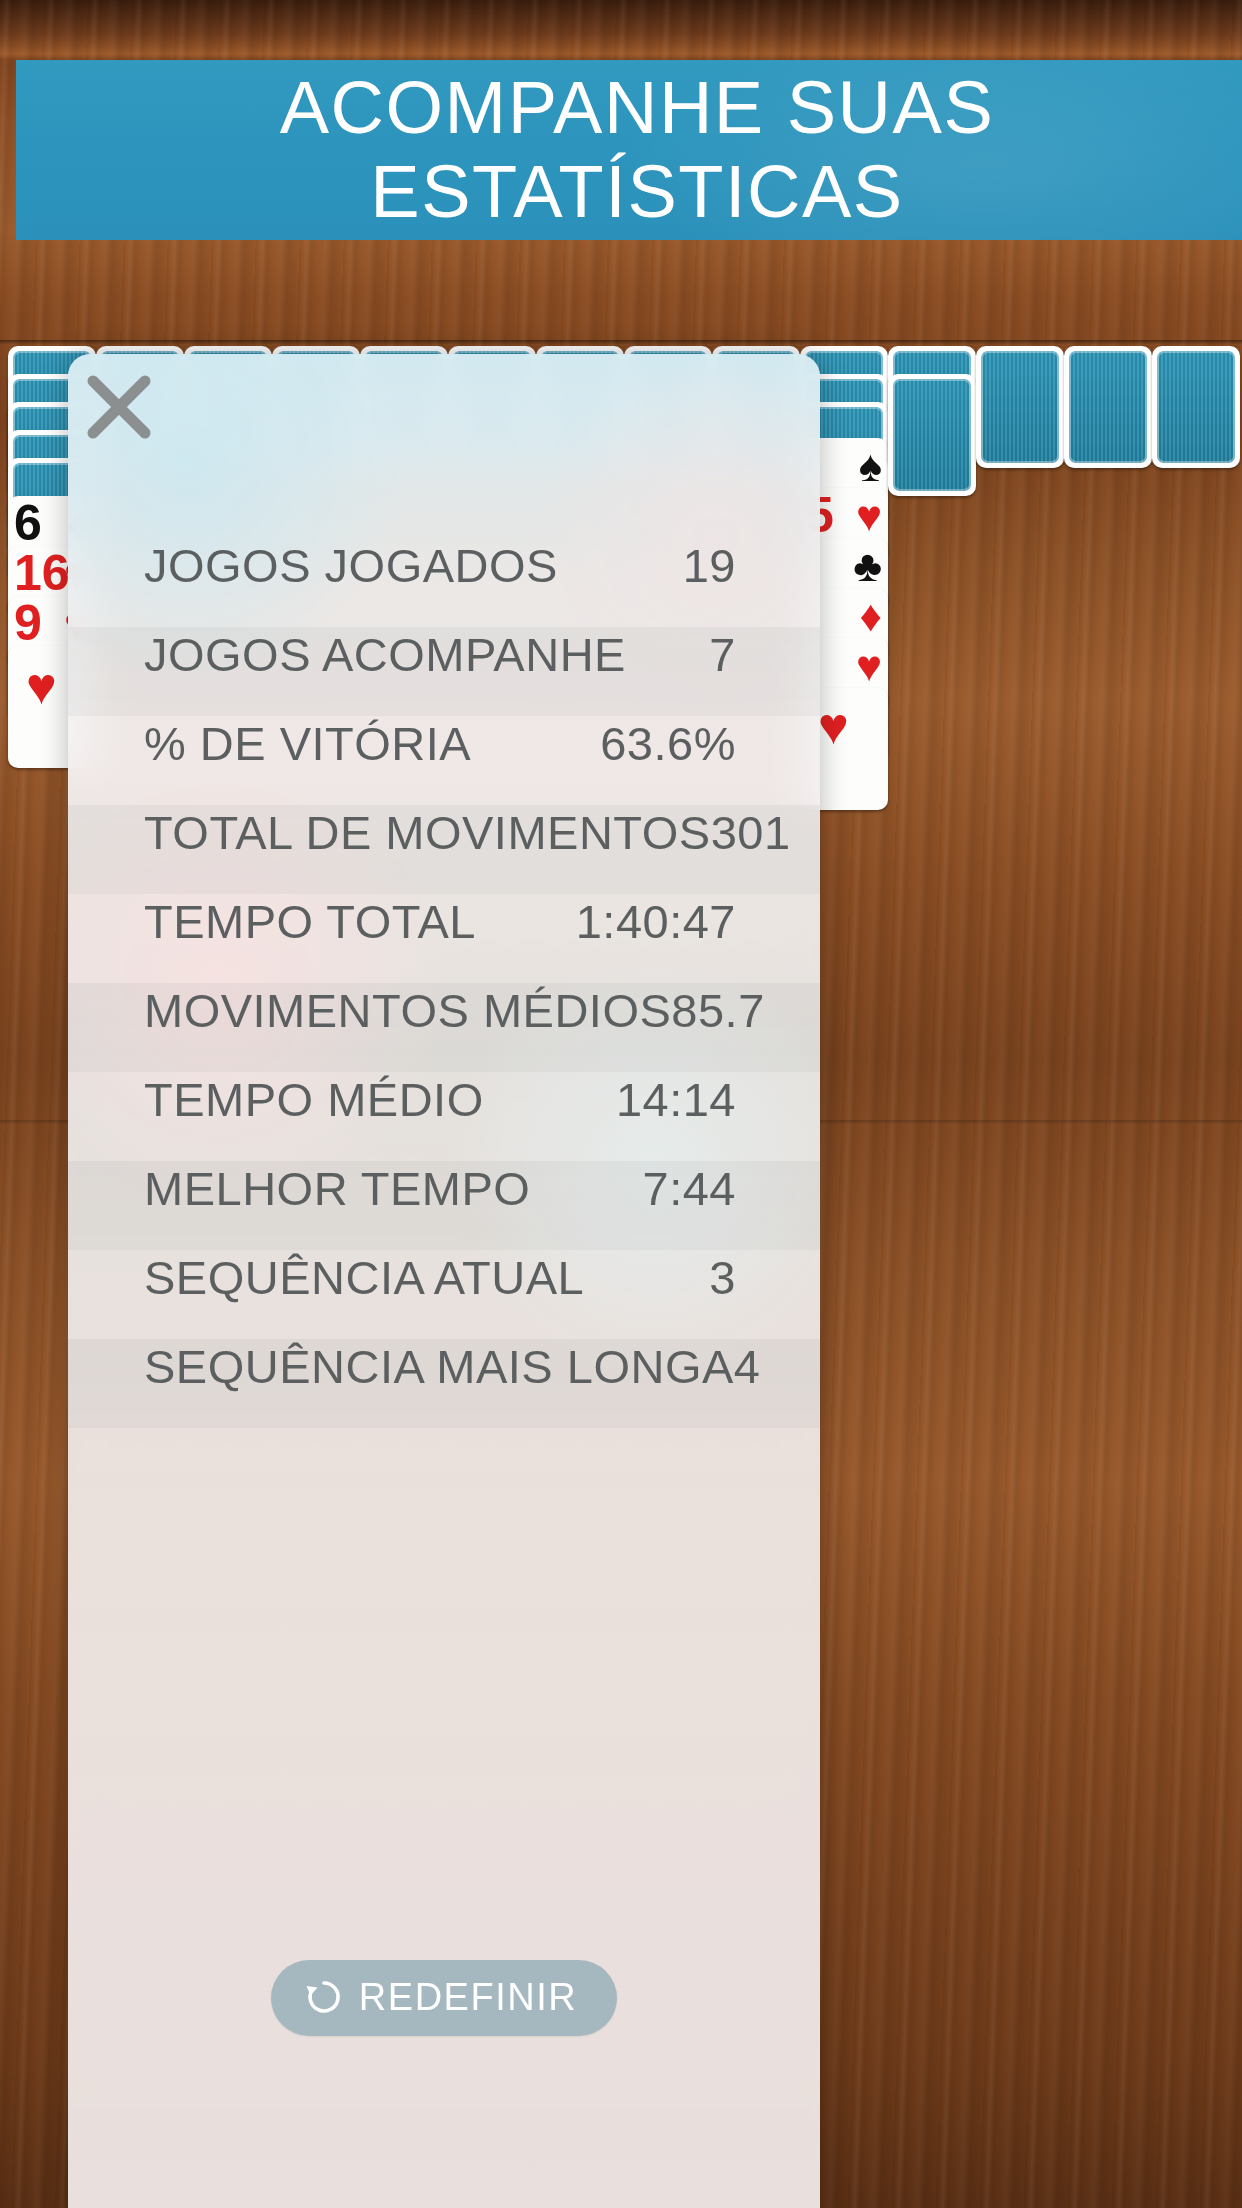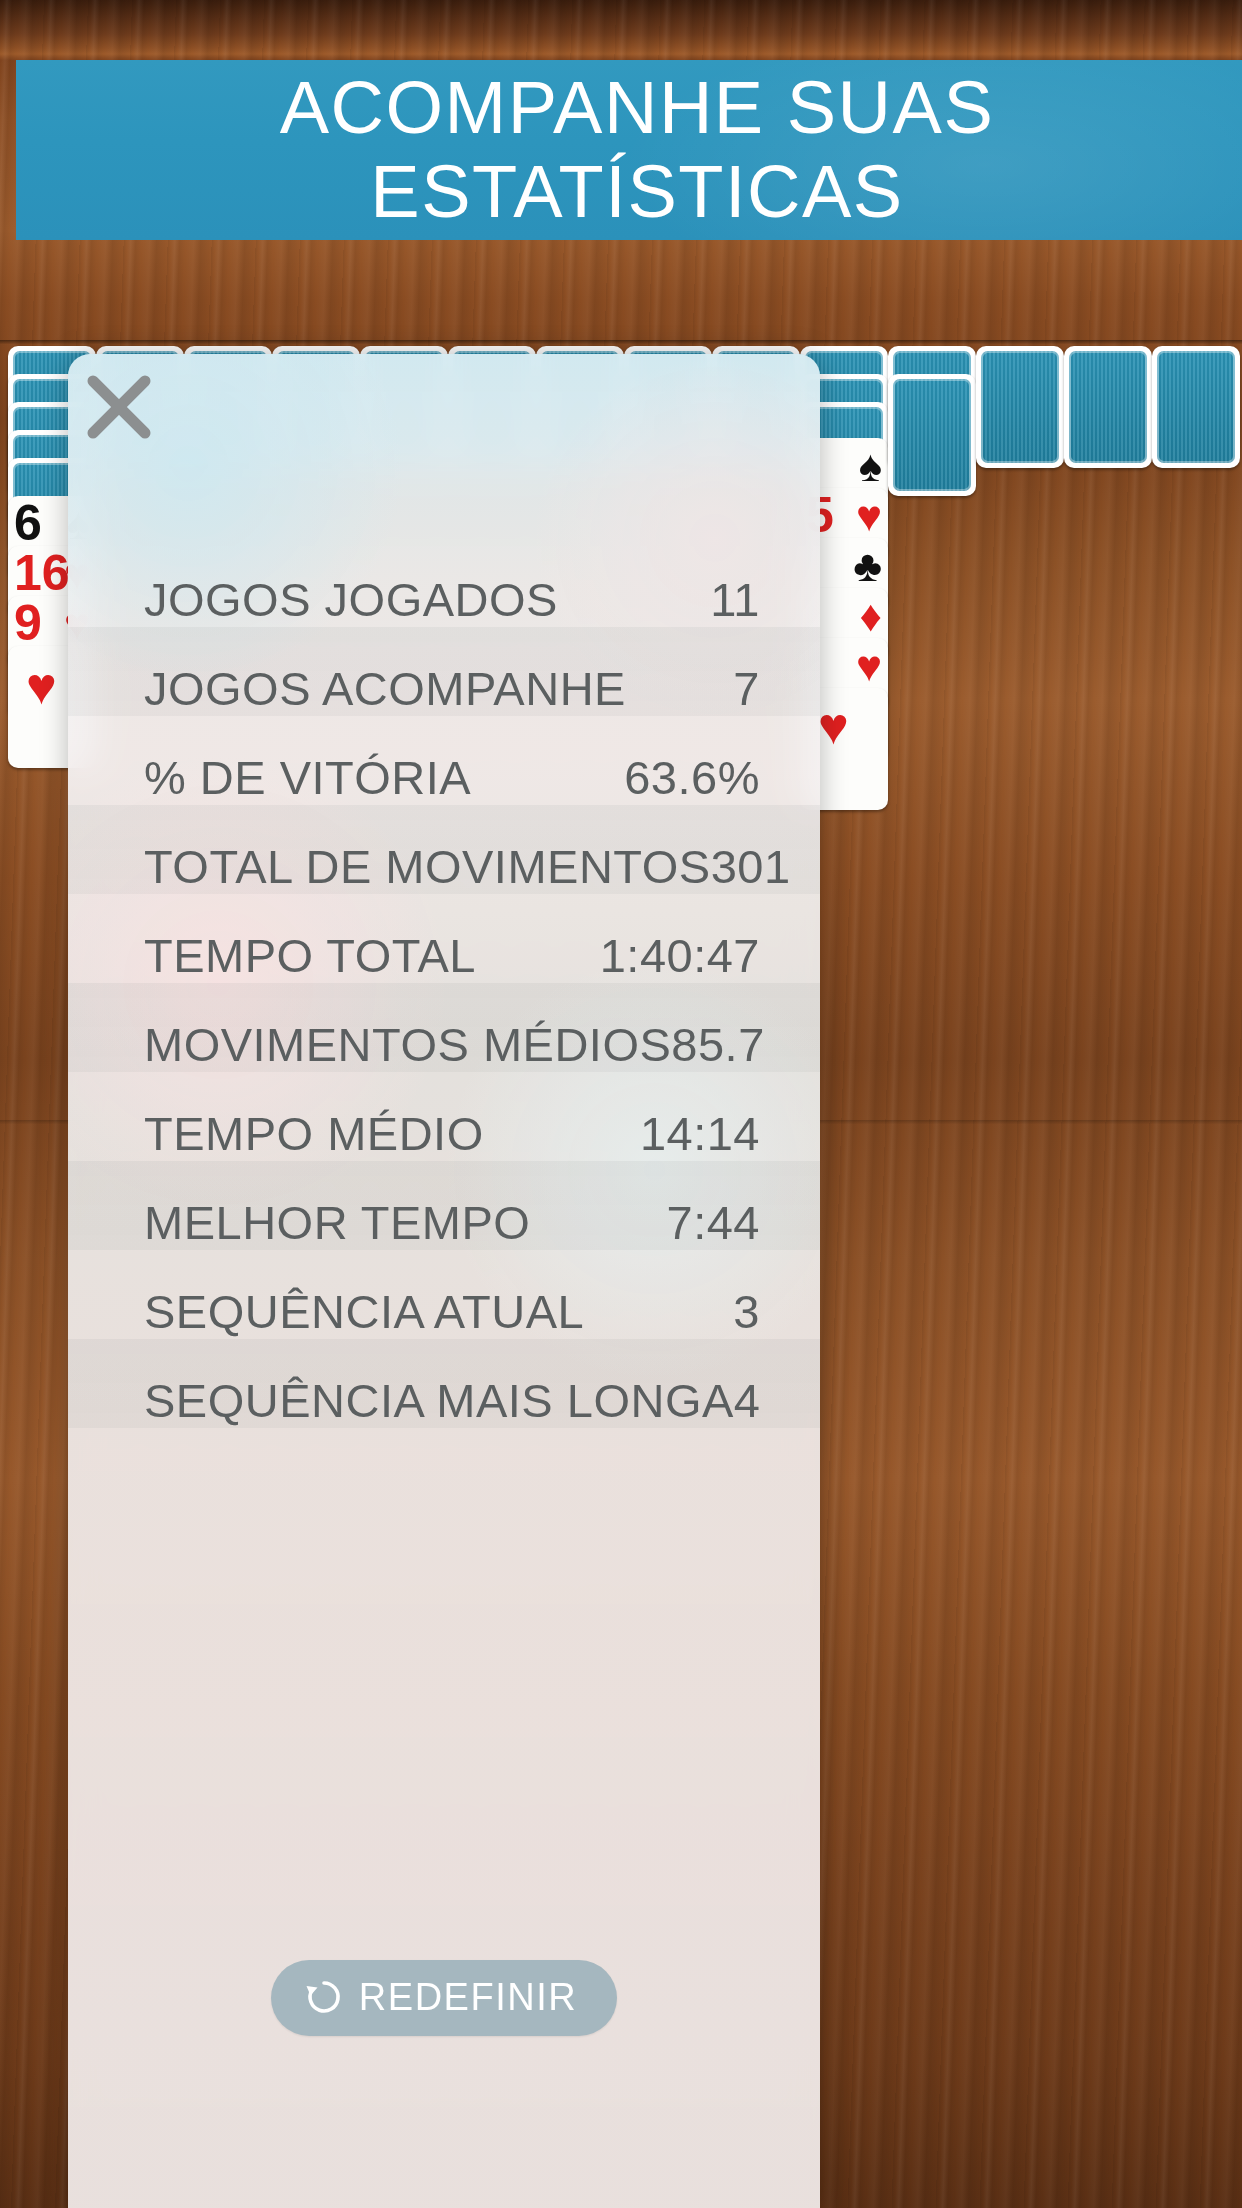--- a/index.html
+++ b/index.html
@@ -171,23 +171,23 @@
   .stats {
     position: absolute;
     left: 68px;
     top: 538px;
     width: 752px;
   }
   .row {
     position: relative;
     height: 89px;
     display: flex;
-    align-items: flex-end;
+    align-items: flex-start;
     justify-content: space-between;
-    padding: 0 60px 0 76px;
+    padding: 0 84px 0 76px;
     box-sizing: border-box;
   }
   .row.alt {
     background: linear-gradient(180deg, rgba(120,130,130,0.085), rgba(120,130,130,0.075));
   }
   .row .label {
     color: #5b5f60;
     font-size: 47px;
     letter-spacing: 0.5px;
     font-weight: 400;
@@ -337,21 +337,21 @@
   <div class="close-btn">
     <svg width="70" height="70" viewBox="0 0 70 70">
       <line x1="9" y1="9" x2="61" y2="61" stroke="#8c8f90" stroke-width="11" stroke-linecap="round"></line>
       <line x1="61" y1="9" x2="9" y2="61" stroke="#8c8f90" stroke-width="11" stroke-linecap="round"></line>
     </svg>
   </div>
 
   <div class="stats">
     <div class="row">
       <span class="label">JOGOS JOGADOS</span>
-      <span class="value">11</span>
+      <span class="value">19</span>
     </div>
     <div class="row alt">
       <span class="label">JOGOS ACOMPANHE</span>
       <span class="value">7</span>
     </div>
     <div class="row">
       <span class="label">% DE VITÓRIA</span>
       <span class="value">63.6%</span>
     </div>
     <div class="row alt">

